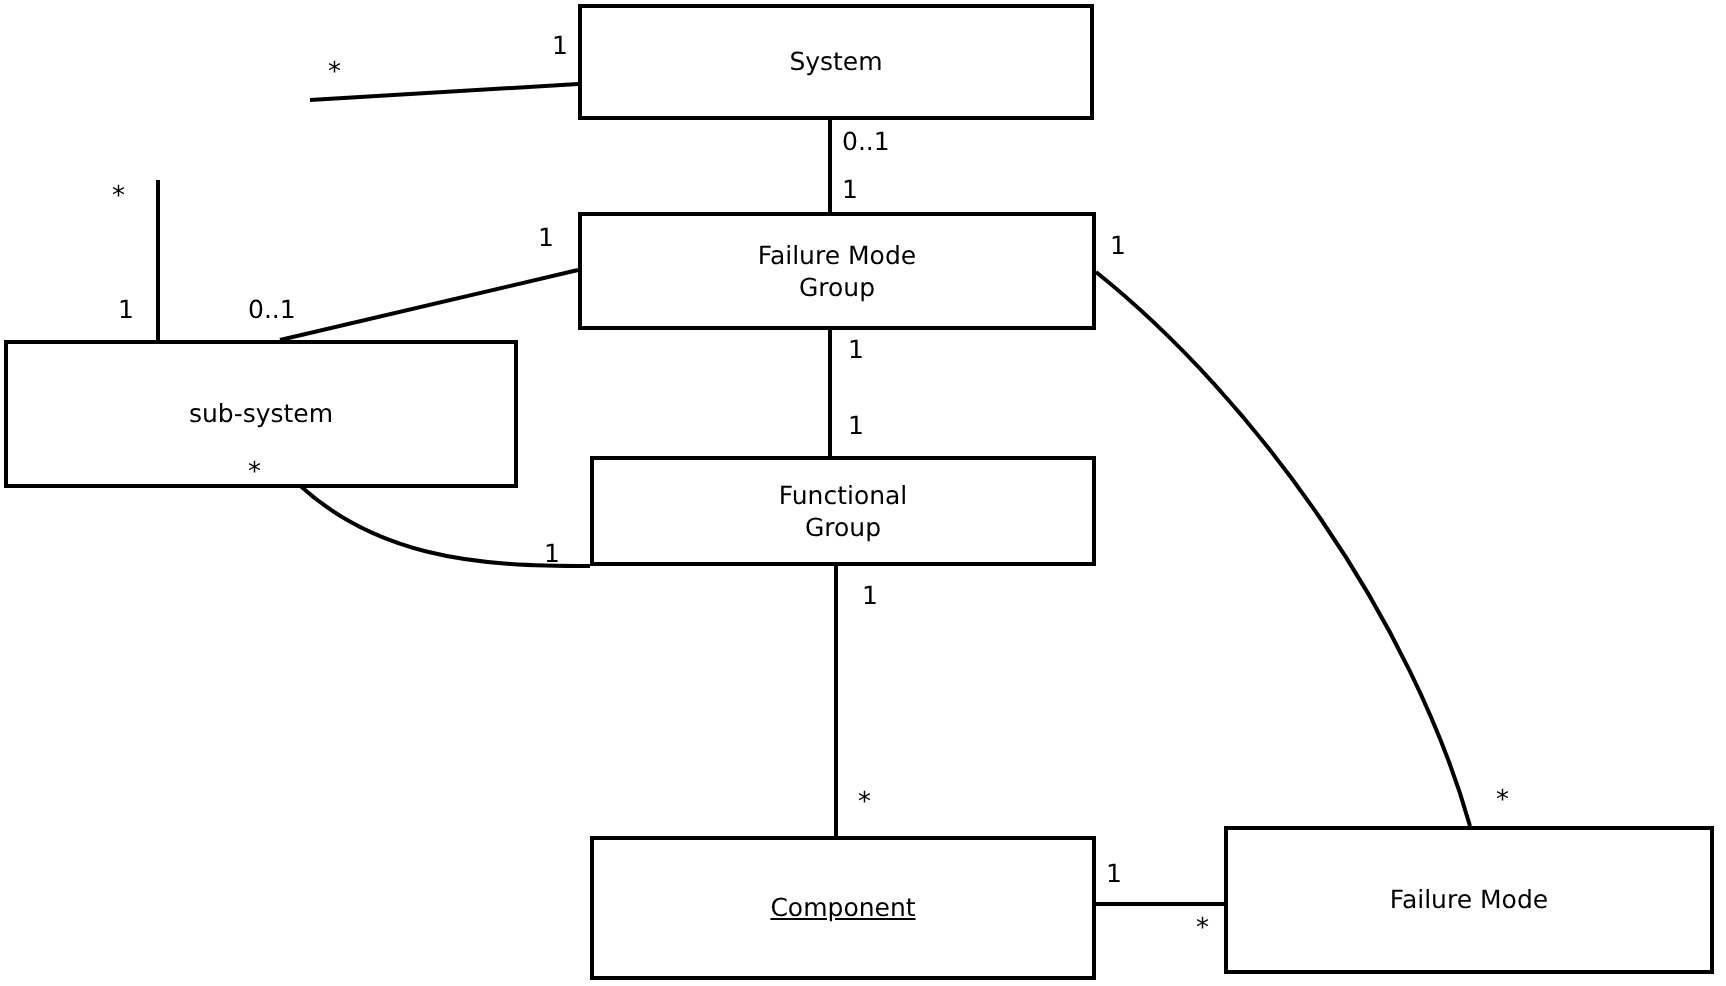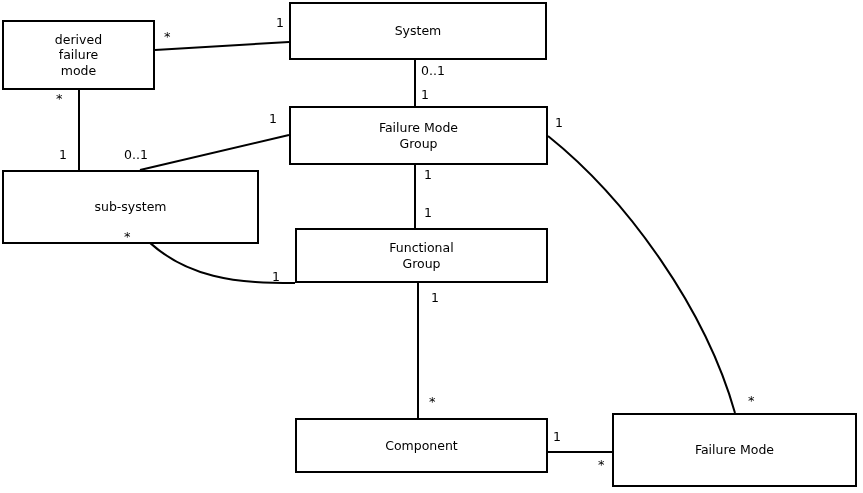--- a/index.html
+++ b/index.html
@@ -61,45 +61,40 @@
       <path d="M 415 60 L 415 106" fill="none" stroke="#000000" stroke-width="2"></path>
       <path d="M 79 90 L 79 170" fill="none" stroke="#000000" stroke-width="2"></path>
       <path d="M 140 170 L 289 135" fill="none" stroke="#000000" stroke-width="2"></path>
       <path d="M 415 165 L 415 228" fill="none" stroke="#000000" stroke-width="2"></path>
       <path d="M 136 228 C 180 282 245 283 295 283" fill="none" stroke="#000000" stroke-width="2"></path>
       <path d="M 418 283 L 418 418" fill="none" stroke="#000000" stroke-width="2"></path>
       <path d="M 548 452 L 612 452" fill="none" stroke="#000000" stroke-width="2"></path>
       <path d="M 548 136 C 628 200 706 310 735 413" fill="none" stroke="#000000" stroke-width="2"></path>
     </svg>
 
-  <div class="uml-box" style="left: 2px; top: 20px; width: 153px; height: 70px;">
-    <span class="box-label">derived
-failure
-mode</span>
-  </div>
 
   <div class="uml-box" style="left: 289px; top: 2px; width: 258px; height: 58px;">
     <span class="box-label">System</span>
   </div>
 
   <div class="uml-box" style="left: 289px; top: 106px; width: 259px; height: 59px;">
     <span class="box-label">Failure Mode
 Group</span>
   </div>
 
   <div class="uml-box" style="left: 2px; top: 170px; width: 257px; height: 74px;">
     <span class="box-label">sub-system</span>
   </div>
 
   <div class="uml-box" style="left: 295px; top: 228px; width: 253px; height: 55px;">
     <span class="box-label">Functional
 Group</span>
   </div>
 
-  <div class="uml-box" style="left: 295px; top: 418px; width: 253px; height: 55px;">
+  <div class="uml-box" style="left: 295px; top: 418px; width: 253px; height: 72px; text-decoration: underline;">
     <span class="box-label">Component</span>
   </div>
 
   <div class="uml-box" style="left: 612px; top: 413px; width: 245px; height: 74px;">
     <span class="box-label">Failure Mode</span>
   </div>
 
 <span class="mult star" style="left: 164px; top: 30px;">*</span>
     <span class="mult" style="left: 276px; top: 16px;">1</span>
     <span class="mult" style="left: 421px; top: 64px;">0..1</span>

